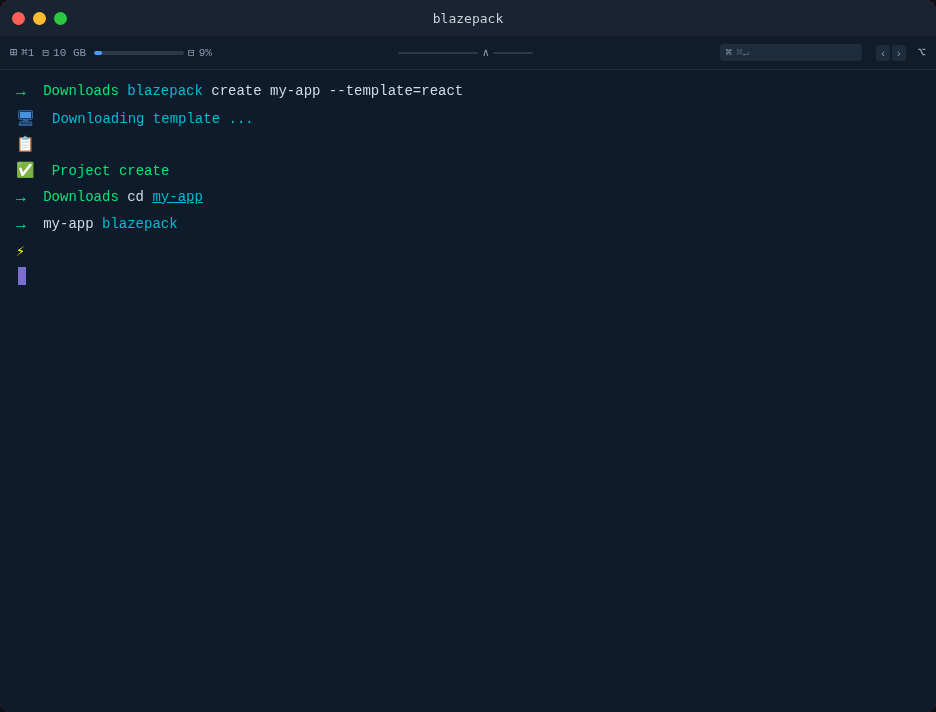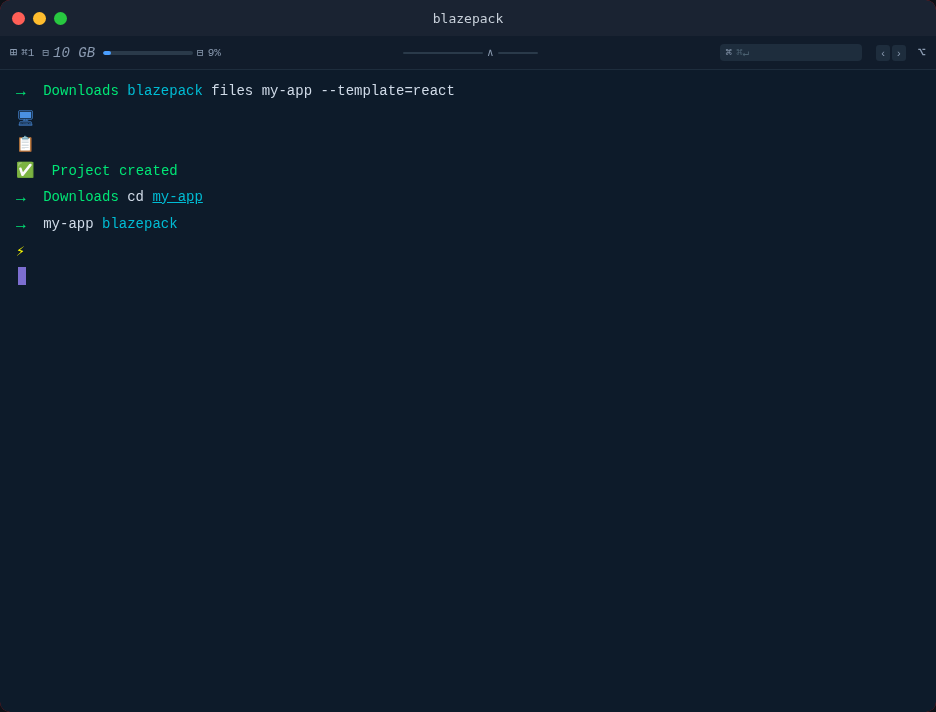--- a/index.html
+++ b/index.html
@@ -209,21 +209,21 @@
   </div>
 
   <div class="toolbar">
     <div class="toolbar-item">
       <span style="color:#8a9ab0; font-size:12px;">⊞</span>
       <span style="color:#8a9ab0; font-size:11px;">⌘1</span>
     </div>
 
     <div class="progress-bar-container">
       <span style="color:#8a9ab0; font-size:11px;">⊟</span>
-      <span style="color:#8a9ab0; font-size:14px;font-style:italic;">10 GB</span>
+      <span style="color:#8a9ab0; font-size:11px;">10 GB</span>
     </div>
 
     <div class="progress-bar-container">
       <div class="progress-bar">
         <div class="progress-fill" style="width: 9%;"></div>
       </div>
       <span style="color:#8a9ab0; font-size:11px;">⊟</span>
       <span style="color:#8a9ab0; font-size:11px;">9%</span>
     </div>
 
@@ -245,34 +245,35 @@
 
     <span class="split-icon">⌥</span>
   </div>
 
   <div class="terminal-body">
 
     <div class="terminal-line">
       <span class="line-icon arrow-icon">→ </span>
       <span class="text-green text-bold">Downloads </span>
       <span class="text-cyan text-bold">blazepack </span>
-      <span class="text-white">files my-app --template=react</span>
+      <span class="text-white">create my-app --template=react</span>
     </div>
 
     <div class="terminal-line">
       <span class="line-icon emoji-icon" style="color:#4a90e2; margin-right:8px;">🖥 </span>
+      <span class="text-cyan text-bold">Downloading template ...</span>
     </div>
 
     <div class="terminal-line">
       <span class="line-icon emoji-icon" style="color:#8a9ab0; margin-right:8px;">📋 </span>
     </div>
 
     <div class="terminal-line">
       <span class="line-icon emoji-icon" style="margin-right:8px;">✅ </span>
-      <span class="text-green text-bold">Project created</span>
+      <span class="text-green text-bold">Project create</span>
     </div>
 
     <div class="terminal-line">
       <span class="line-icon arrow-icon">→ </span>
       <span class="text-green text-bold">Downloads </span>
       <span class="text-white">cd </span>
       <span class="text-underline-cyan">my-app</span>
     </div>
 
     <div class="terminal-line">

